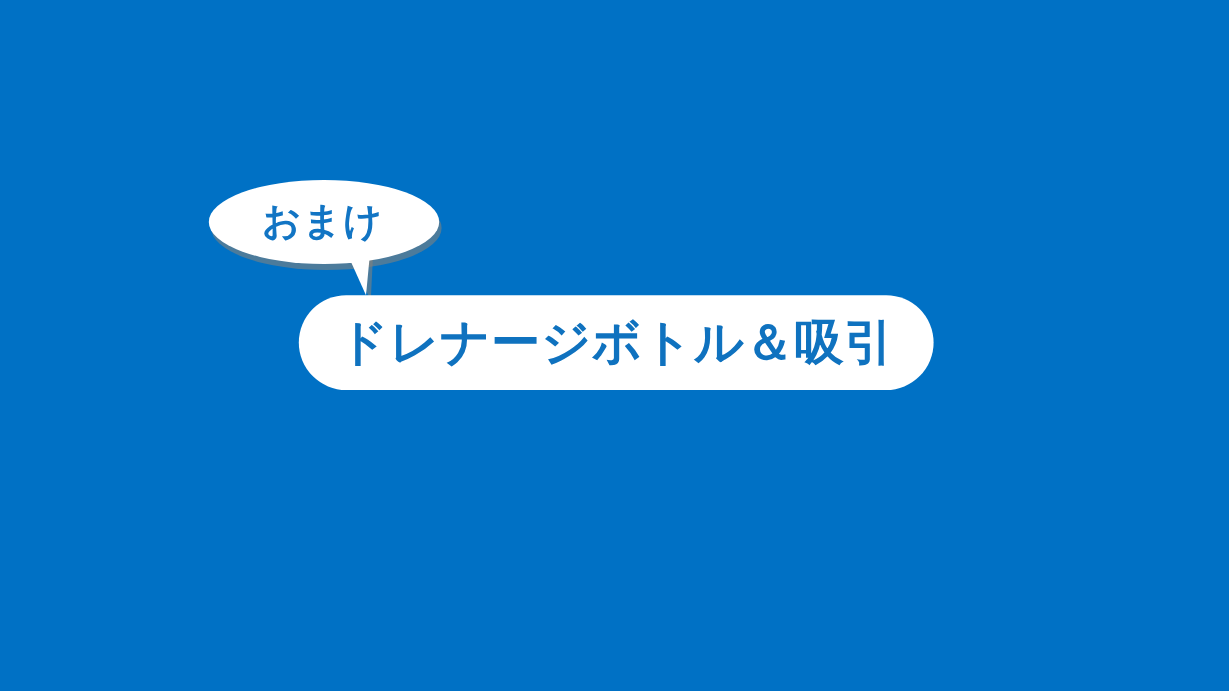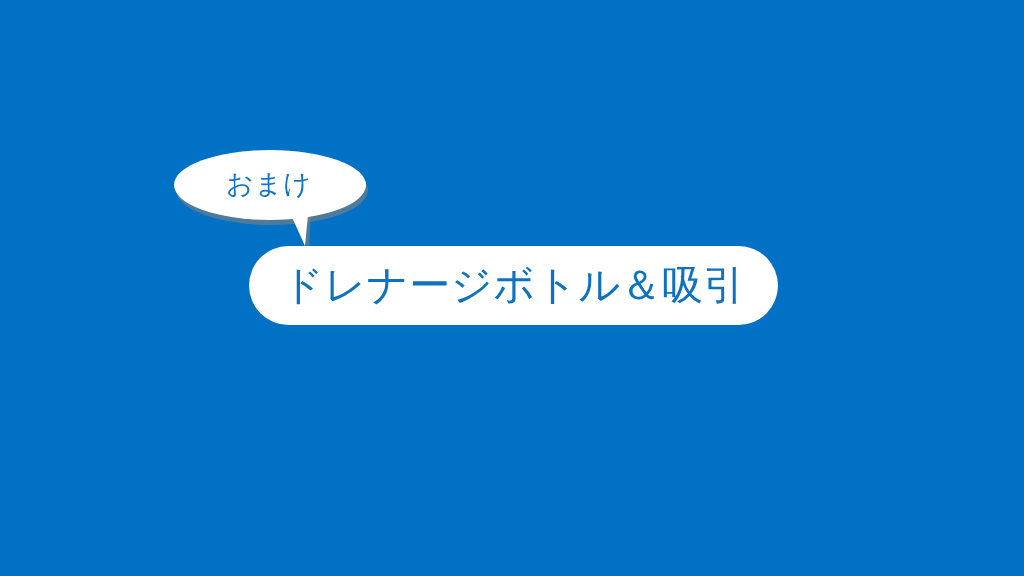--- a/index.html
+++ b/index.html
@@ -38,22 +38,22 @@
   #bubble-label {
     position: absolute;
     left: 0;
     top: 0;
     width: 196px;
     height: 72px;
     display: flex;
     align-items: center;
     justify-content: center;
     color: #1275c4;
-    font-size: 27px;
-    font-weight: 400;
+    font-size: 32px;
+    font-weight: 700;
     letter-spacing: 1px;
     line-height: 1;
     white-space: nowrap;
     font-family: "Liberation Sans", "DejaVu Sans", sans-serif;
   }
 
   
   #title-pill {
     position: absolute;
     left: 249px;
@@ -63,21 +63,21 @@
     background: #ffffff;
     border-radius: 40px;
     box-sizing: border-box;
     display: flex;
     align-items: center;
     justify-content: center;
   }
   #title-text {
     color: #0f72bf;
     font-size: 41px;
-    font-weight: 400;
+    font-weight: 700;
     line-height: 1;
     letter-spacing: 0.5px;
     white-space: nowrap;
     font-family: "Liberation Sans", "DejaVu Sans", sans-serif;
   }
 </style>
 </head>
 <body>
 
 <div id="slide">

